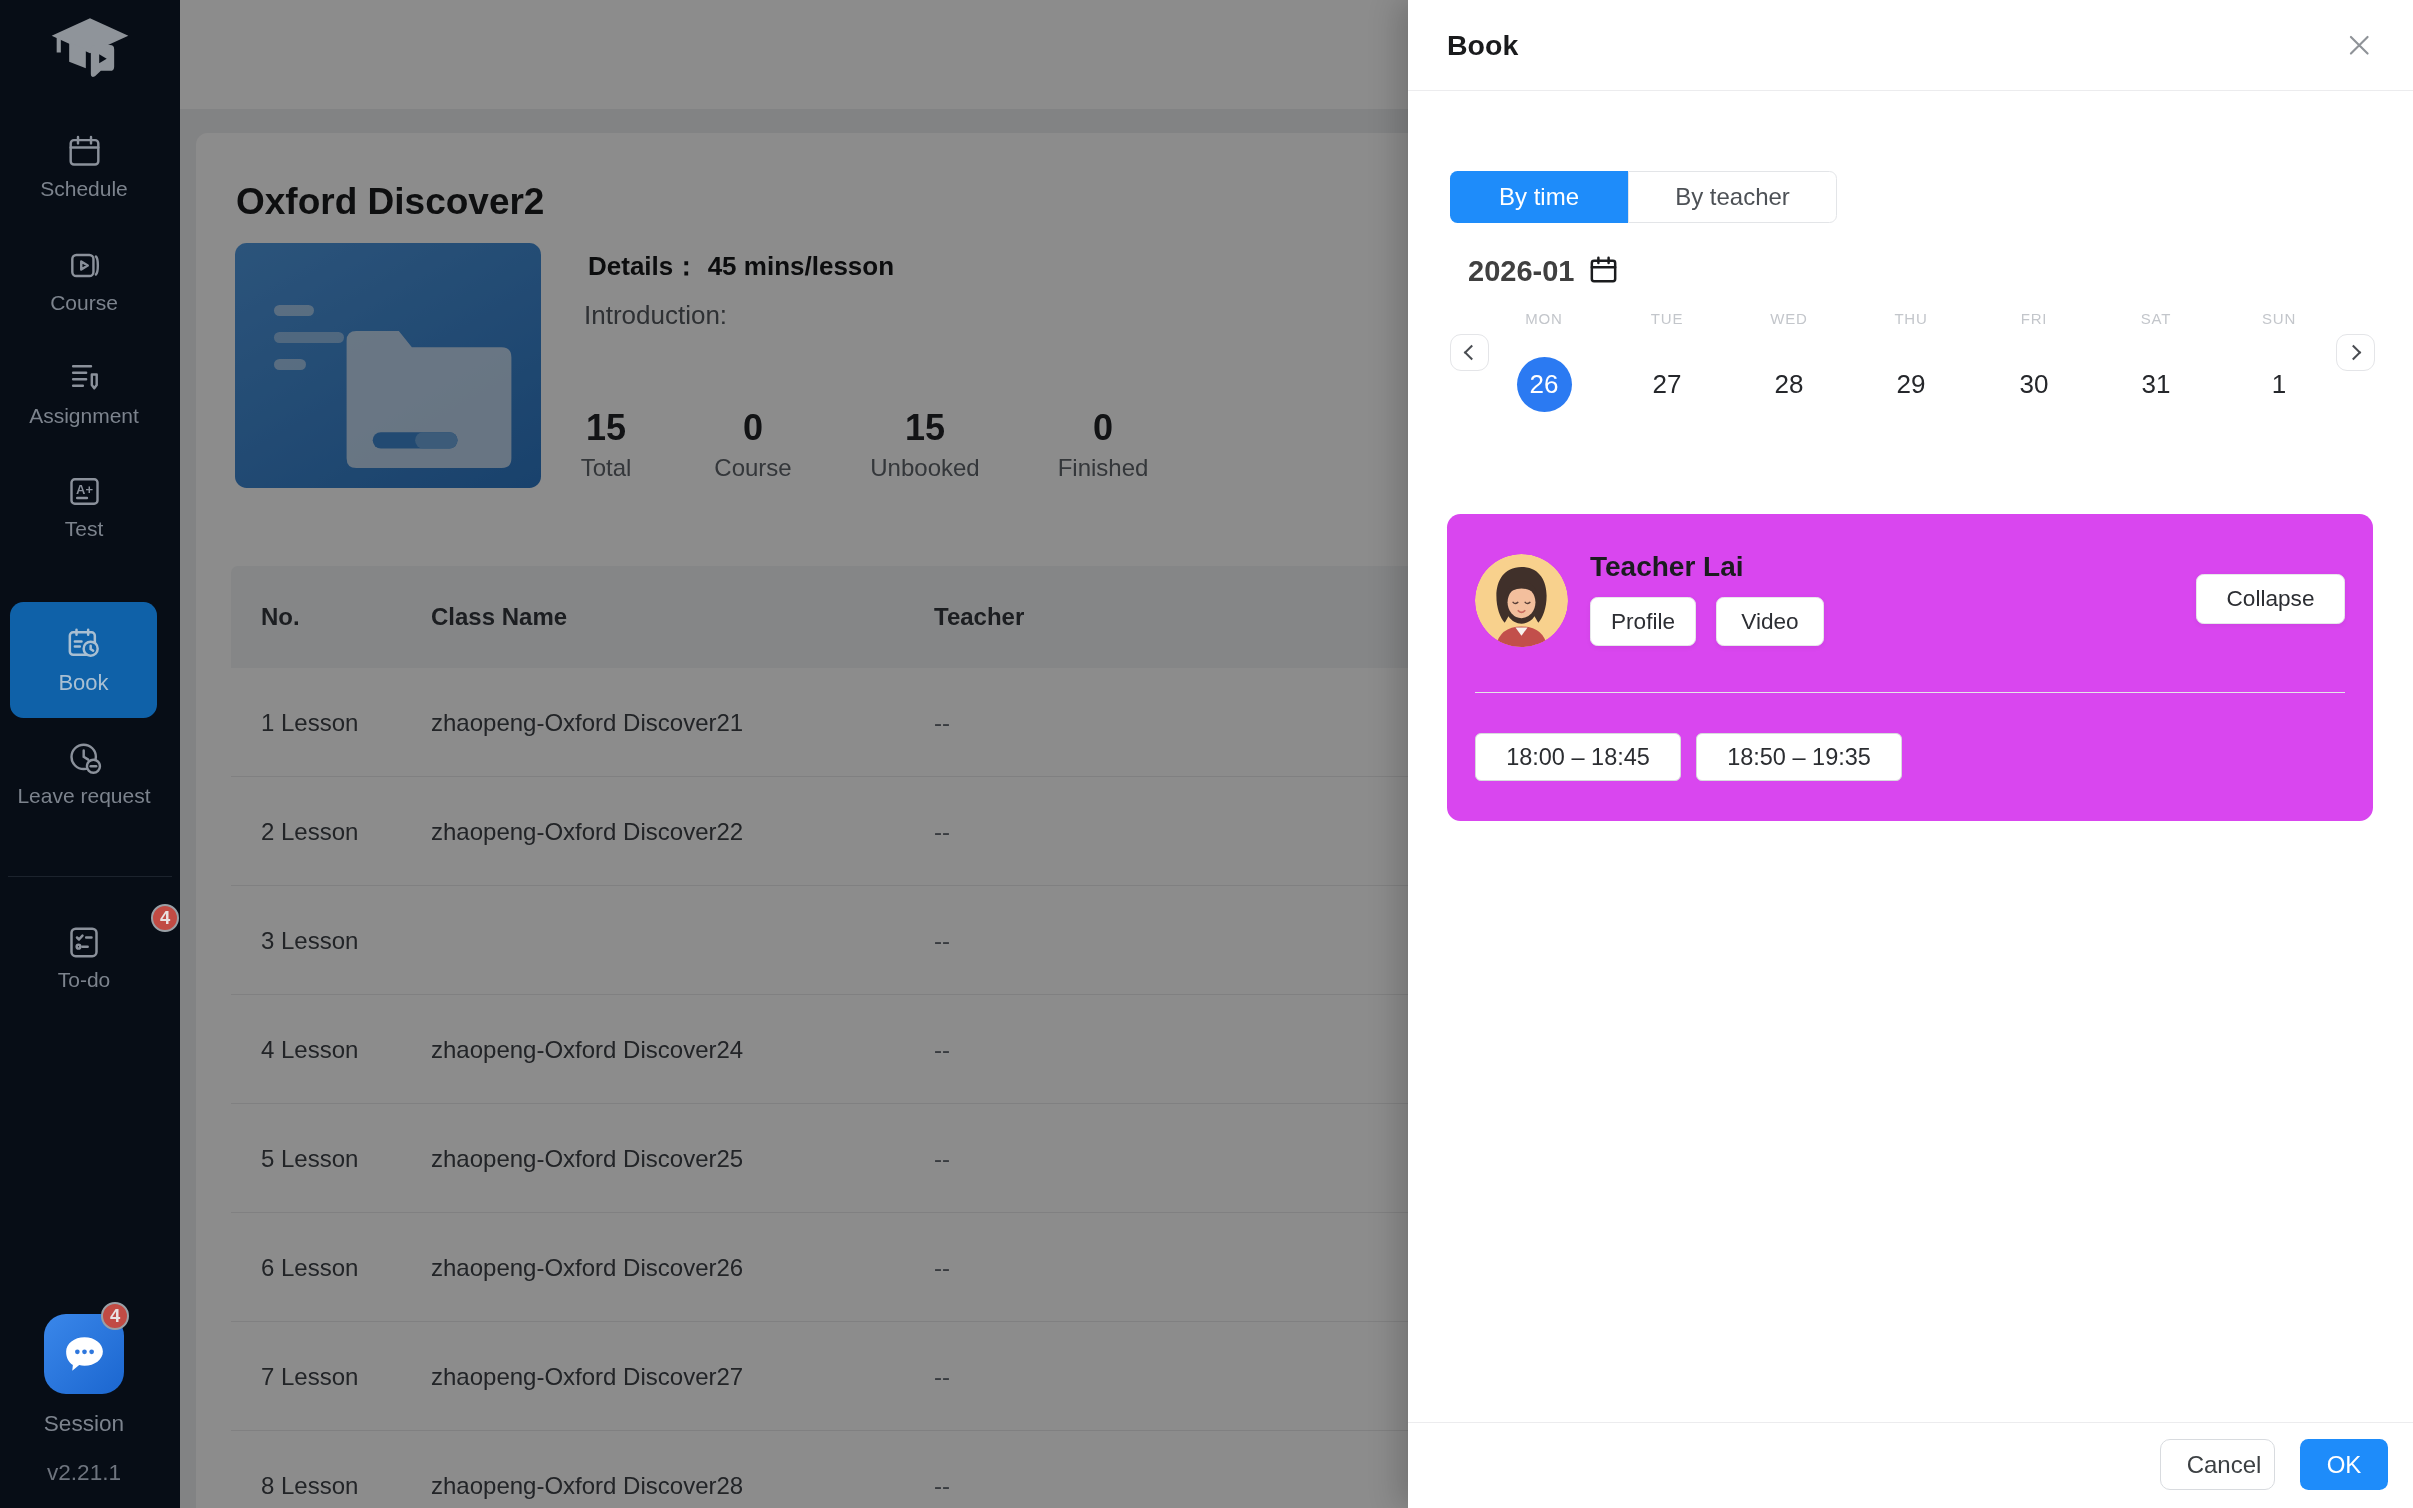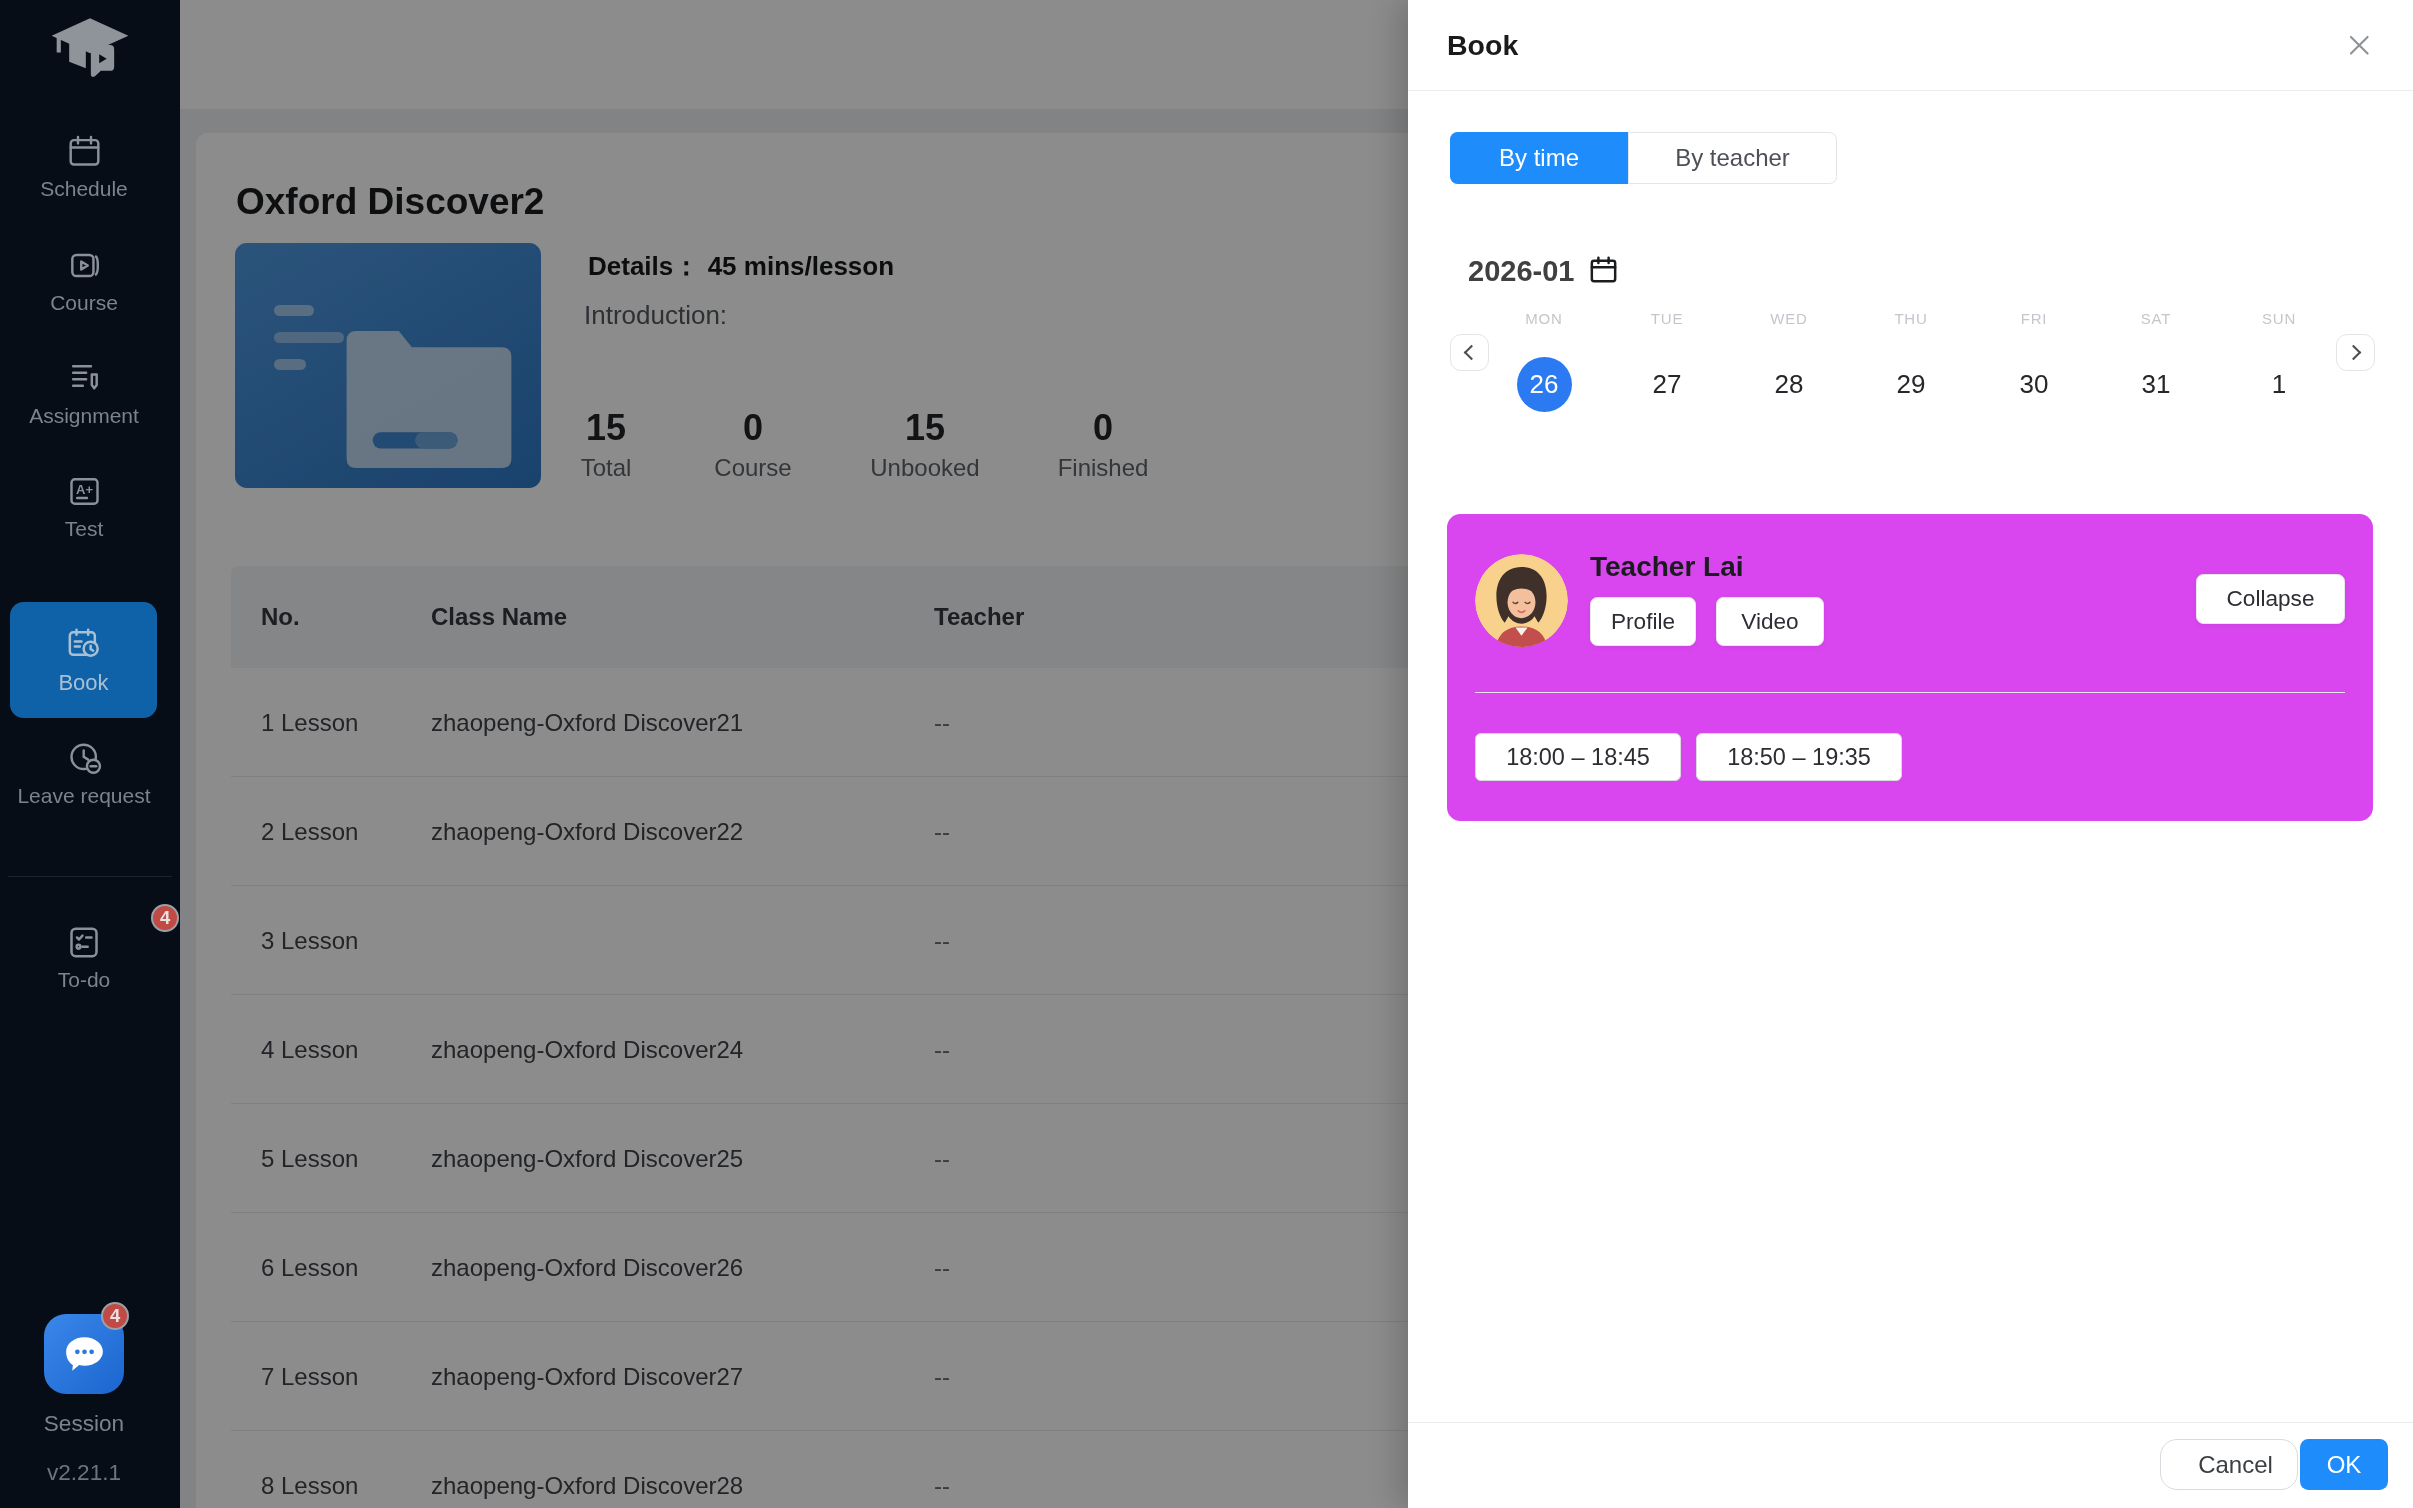--- a/index.html
+++ b/index.html
@@ -58,21 +58,21 @@
 
   
   .overlay{position:absolute;left:168px;top:0;right:0;bottom:0;background:var(--overlay);z-index:50;}
 
   
   .drawer{position:absolute;left:1408px;top:0;width:1006px;height:100%;background:#ffffff;z-index:100;box-shadow:-10px 0 28.5px rgba(0,0,0,0.18);}
   .drawer-header{position:absolute;left:0;top:0;right:0;height:91px;border-bottom:0.8px solid #ececee;}
   .drawer-title{position:absolute;left:39px;top:0;line-height:91px;font-size:28.5px;font-weight:bold;color:#1a1b1d;}
   .close-btn{position:absolute;right:37px;top:28px;width:35px;height:35px;cursor:pointer;display:flex;align-items:center;justify-content:center;}
   .tabs{position:absolute;left:42px;top:132px;display:flex;}
-  .tab{height:52px;display:flex;align-items:center;justify-content:center;font-size:24px;cursor:pointer;}
+  .tab{height:52px;display:flex;align-items:center;justify-content:center;font-size:24px;cursor:pointer;margin-top:39px;}
   .tab.active{width:178px;background:var(--accent);color:#ffffff;border-radius:7.5px 0 0 7.5px;}
   .tab.inactive{width:209px;background:#ffffff;color:#4d5156;border:0.8px solid #e3e5e8;border-radius:0 7.5px 7.5px 0;}
   .month-row{position:absolute;left:60px;top:250px;display:flex;align-items:center;gap:11.7px;cursor:pointer;}
   .month-label{font-size:29px;font-weight:bold;color:#404040;}
   .week-strip{position:absolute;left:0;top:310px;right:0;height:117px;}
   .chev-btn{position:absolute;width:39px;height:37px;border:0.8px solid #e4e5e8;border-radius:11px;background:#fff;cursor:pointer;display:flex;align-items:center;justify-content:center;}
   .chev-left{left:42px;top:23.5px;}
   .chev-right{left:928px;top:23.5px;}
   .chev{width:11px;height:11px;border-left:2.5px solid #4a4d52;border-bottom:2.5px solid #4a4d52;}
   .chev.l{transform:rotate(45deg);margin-left:4.2px;}
@@ -85,21 +85,21 @@
   .avatar{position:absolute;left:28px;top:40px;width:93px;height:93px;border-radius:50%;overflow:hidden;}
   .teacher-name{position:absolute;left:143px;top:37px;font-size:28px;font-weight:bold;color:#1b1c1f;}
   .mini-btn{position:absolute;height:49px;background:#fff;border:0.8px solid #e7e8ea;border-radius:7.5px;box-shadow:0 1.7px 5px rgba(0,0,0,0.05);font-size:22.6px;color:#2c2e33;display:flex;align-items:center;justify-content:center;cursor:pointer;}
   .btn-profile{left:143px;top:83px;width:106px;}
   .btn-video{left:269px;top:83px;width:108px;}
   .btn-collapse{left:749px;top:60px;width:149px;height:50px;}
   .card-divider{position:absolute;left:28px;right:28px;top:178px;height:0.8px;background:#e4e5e8;}
   .slot{position:absolute;top:219px;width:206px;height:48px;background:#fff;border:0.8px solid #d8dadd;border-radius:5.9px;font-size:23.5px;color:#2b2d31;display:flex;align-items:center;justify-content:center;cursor:pointer;}
   .slot1{left:28px;} .slot2{left:249px;}
   .drawer-footer-line{position:absolute;left:0;right:0;top:1422px;height:0.8px;background:#ececee;}
-  .btn-cancel{position:absolute;left:752px;top:1439px;width:138px;height:51px;background:#fff;border:0.8px solid #d8dbdf;border-radius:17px;font-size:24px;color:#3c4043;display:flex;align-items:center;justify-content:center;cursor:pointer;padding-left:13px;}
+  .btn-cancel{position:absolute;left:752px;top:1439px;width:115px;height:51px;background:#fff;border:0.8px solid #d8dbdf;border-radius:10px;font-size:24px;color:#3c4043;display:flex;align-items:center;justify-content:center;cursor:pointer;padding-left:13px;}
   .btn-ok{position:absolute;left:892px;top:1439px;width:88px;height:51px;background:var(--accent);border-radius:8.4px;font-size:24px;color:#fff;display:flex;align-items:center;justify-content:center;cursor:pointer;}
 </style>
 </head>
 <body>
 
 <div class="screen">
 
   <aside class="sidebar">
     <div class="logo">
       <svg width="84" height="75" viewBox="0 0 100 90" fill="#8f949a">

